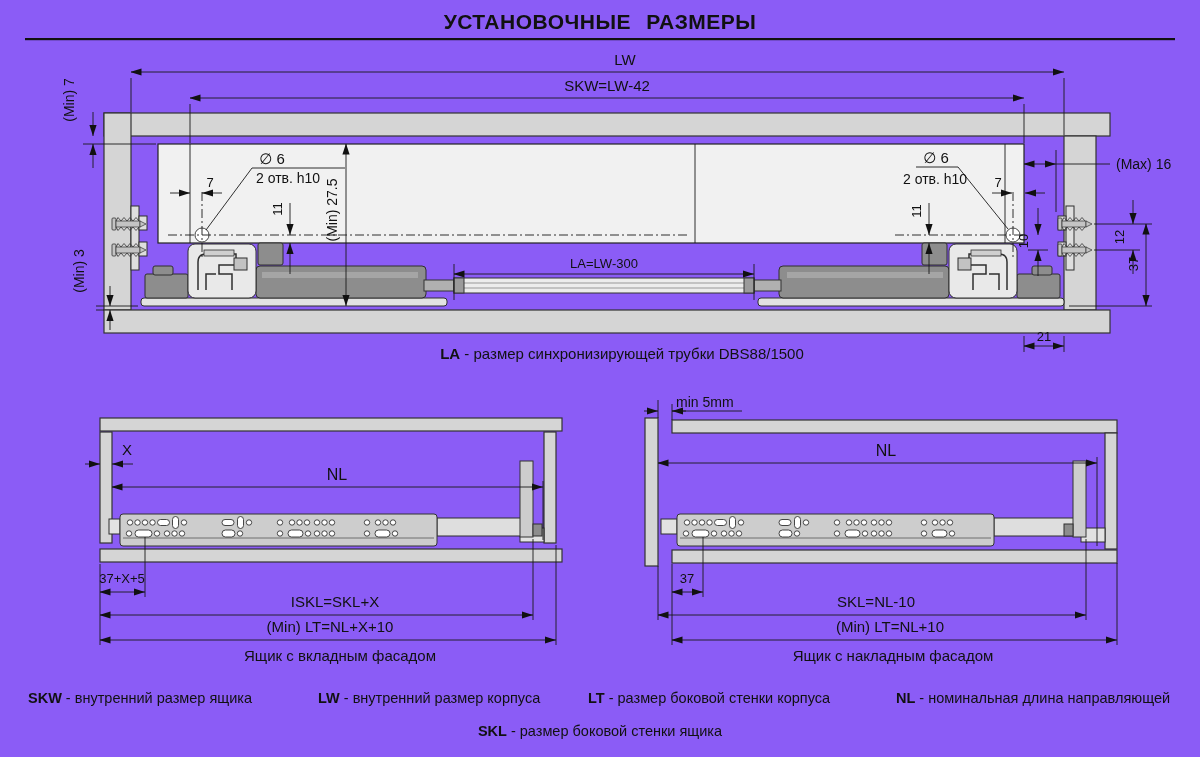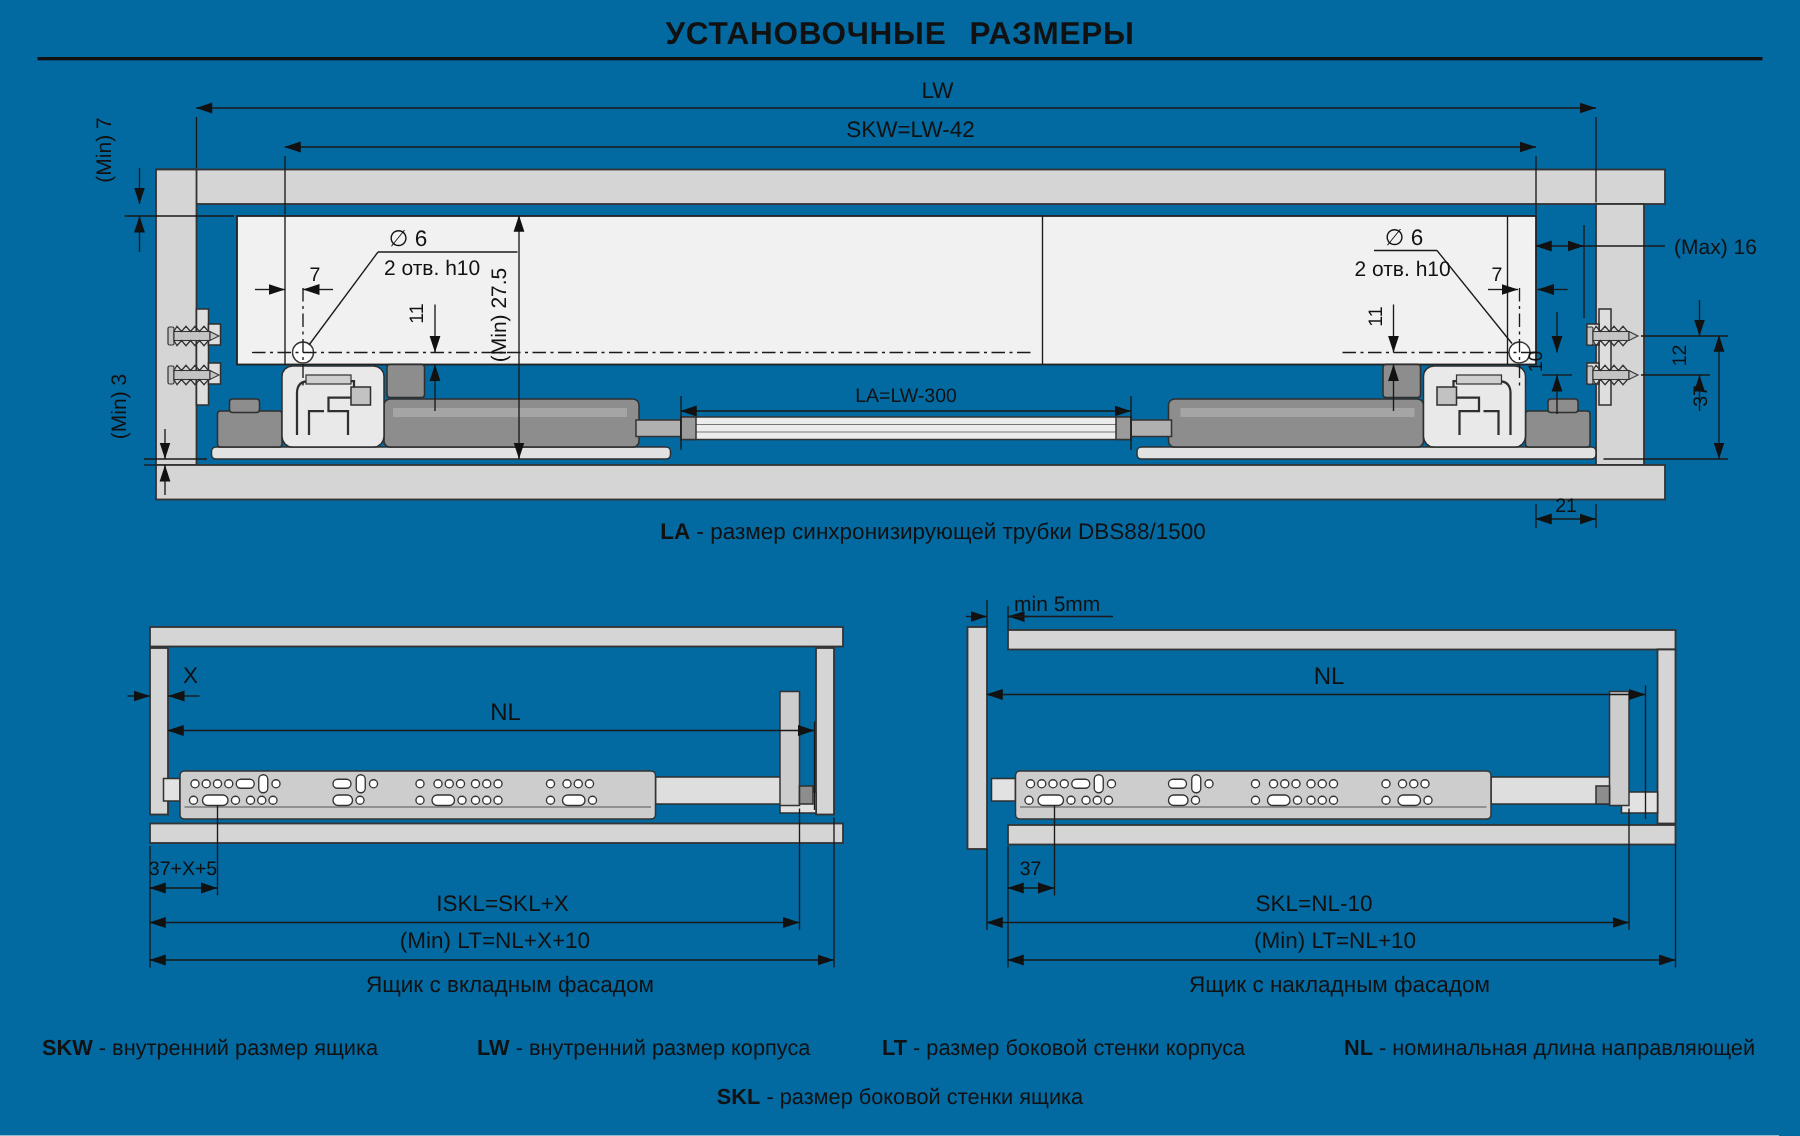--- a/index.html
+++ b/index.html
@@ -1,16 +1,16 @@
 <!DOCTYPE html>
 <html><head>
 <meta charset="utf-8">
 <style>
   html,body{margin:0;padding:0;background:#fff;}
-  .page{position:relative;width:1200px;height:757px;background:#0369a1;overflow:hidden;}
+  .page{position:relative;width:1200px;height:757px;background:#8b5cf6;overflow:hidden;}
   svg{display:block;}
   text{font-family:"Liberation Sans","DejaVu Sans",sans-serif;fill:#111;}
   .title-t{font-size:21px;font-weight:bold;word-spacing:9px;letter-spacing:.5px;}
   .dim{font-size:13px;}
   .dimM{font-size:14px;}
   .dimL{font-size:15px;}
   .dimXL{font-size:16px;}
   .cap{font-size:15px;}
   .leg{font-size:14.5px;}
   .b{font-weight:bold;}

